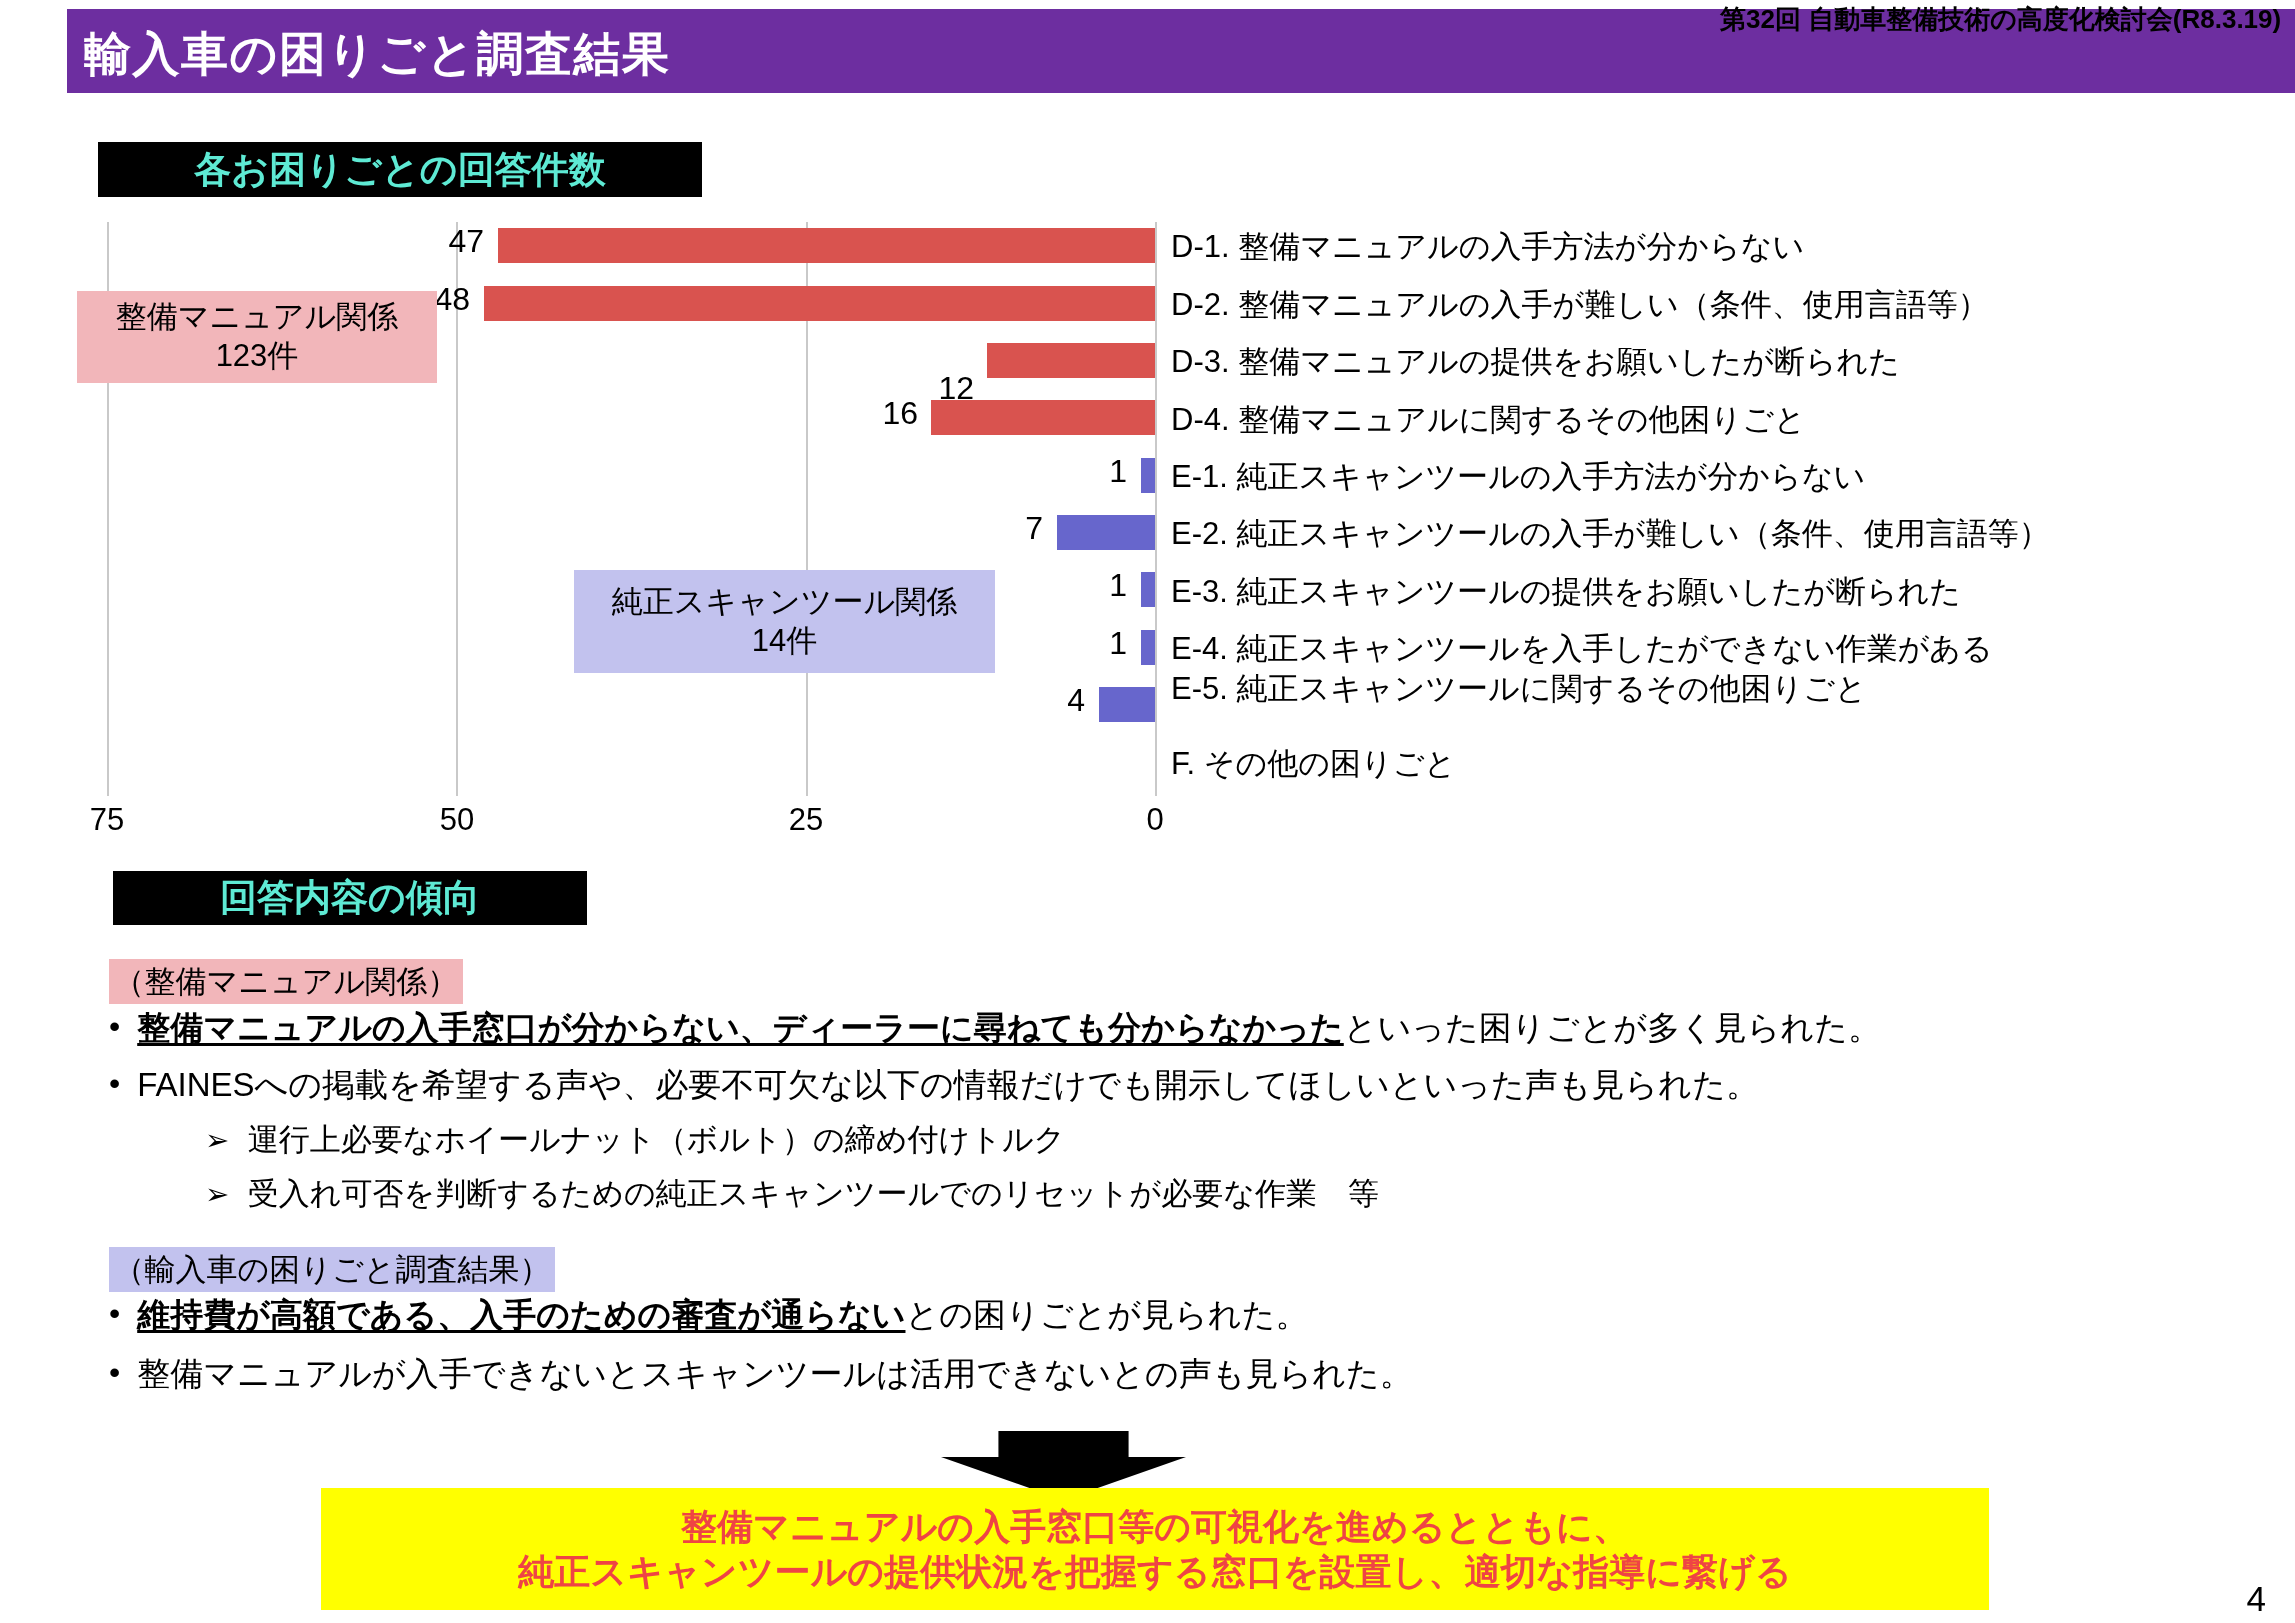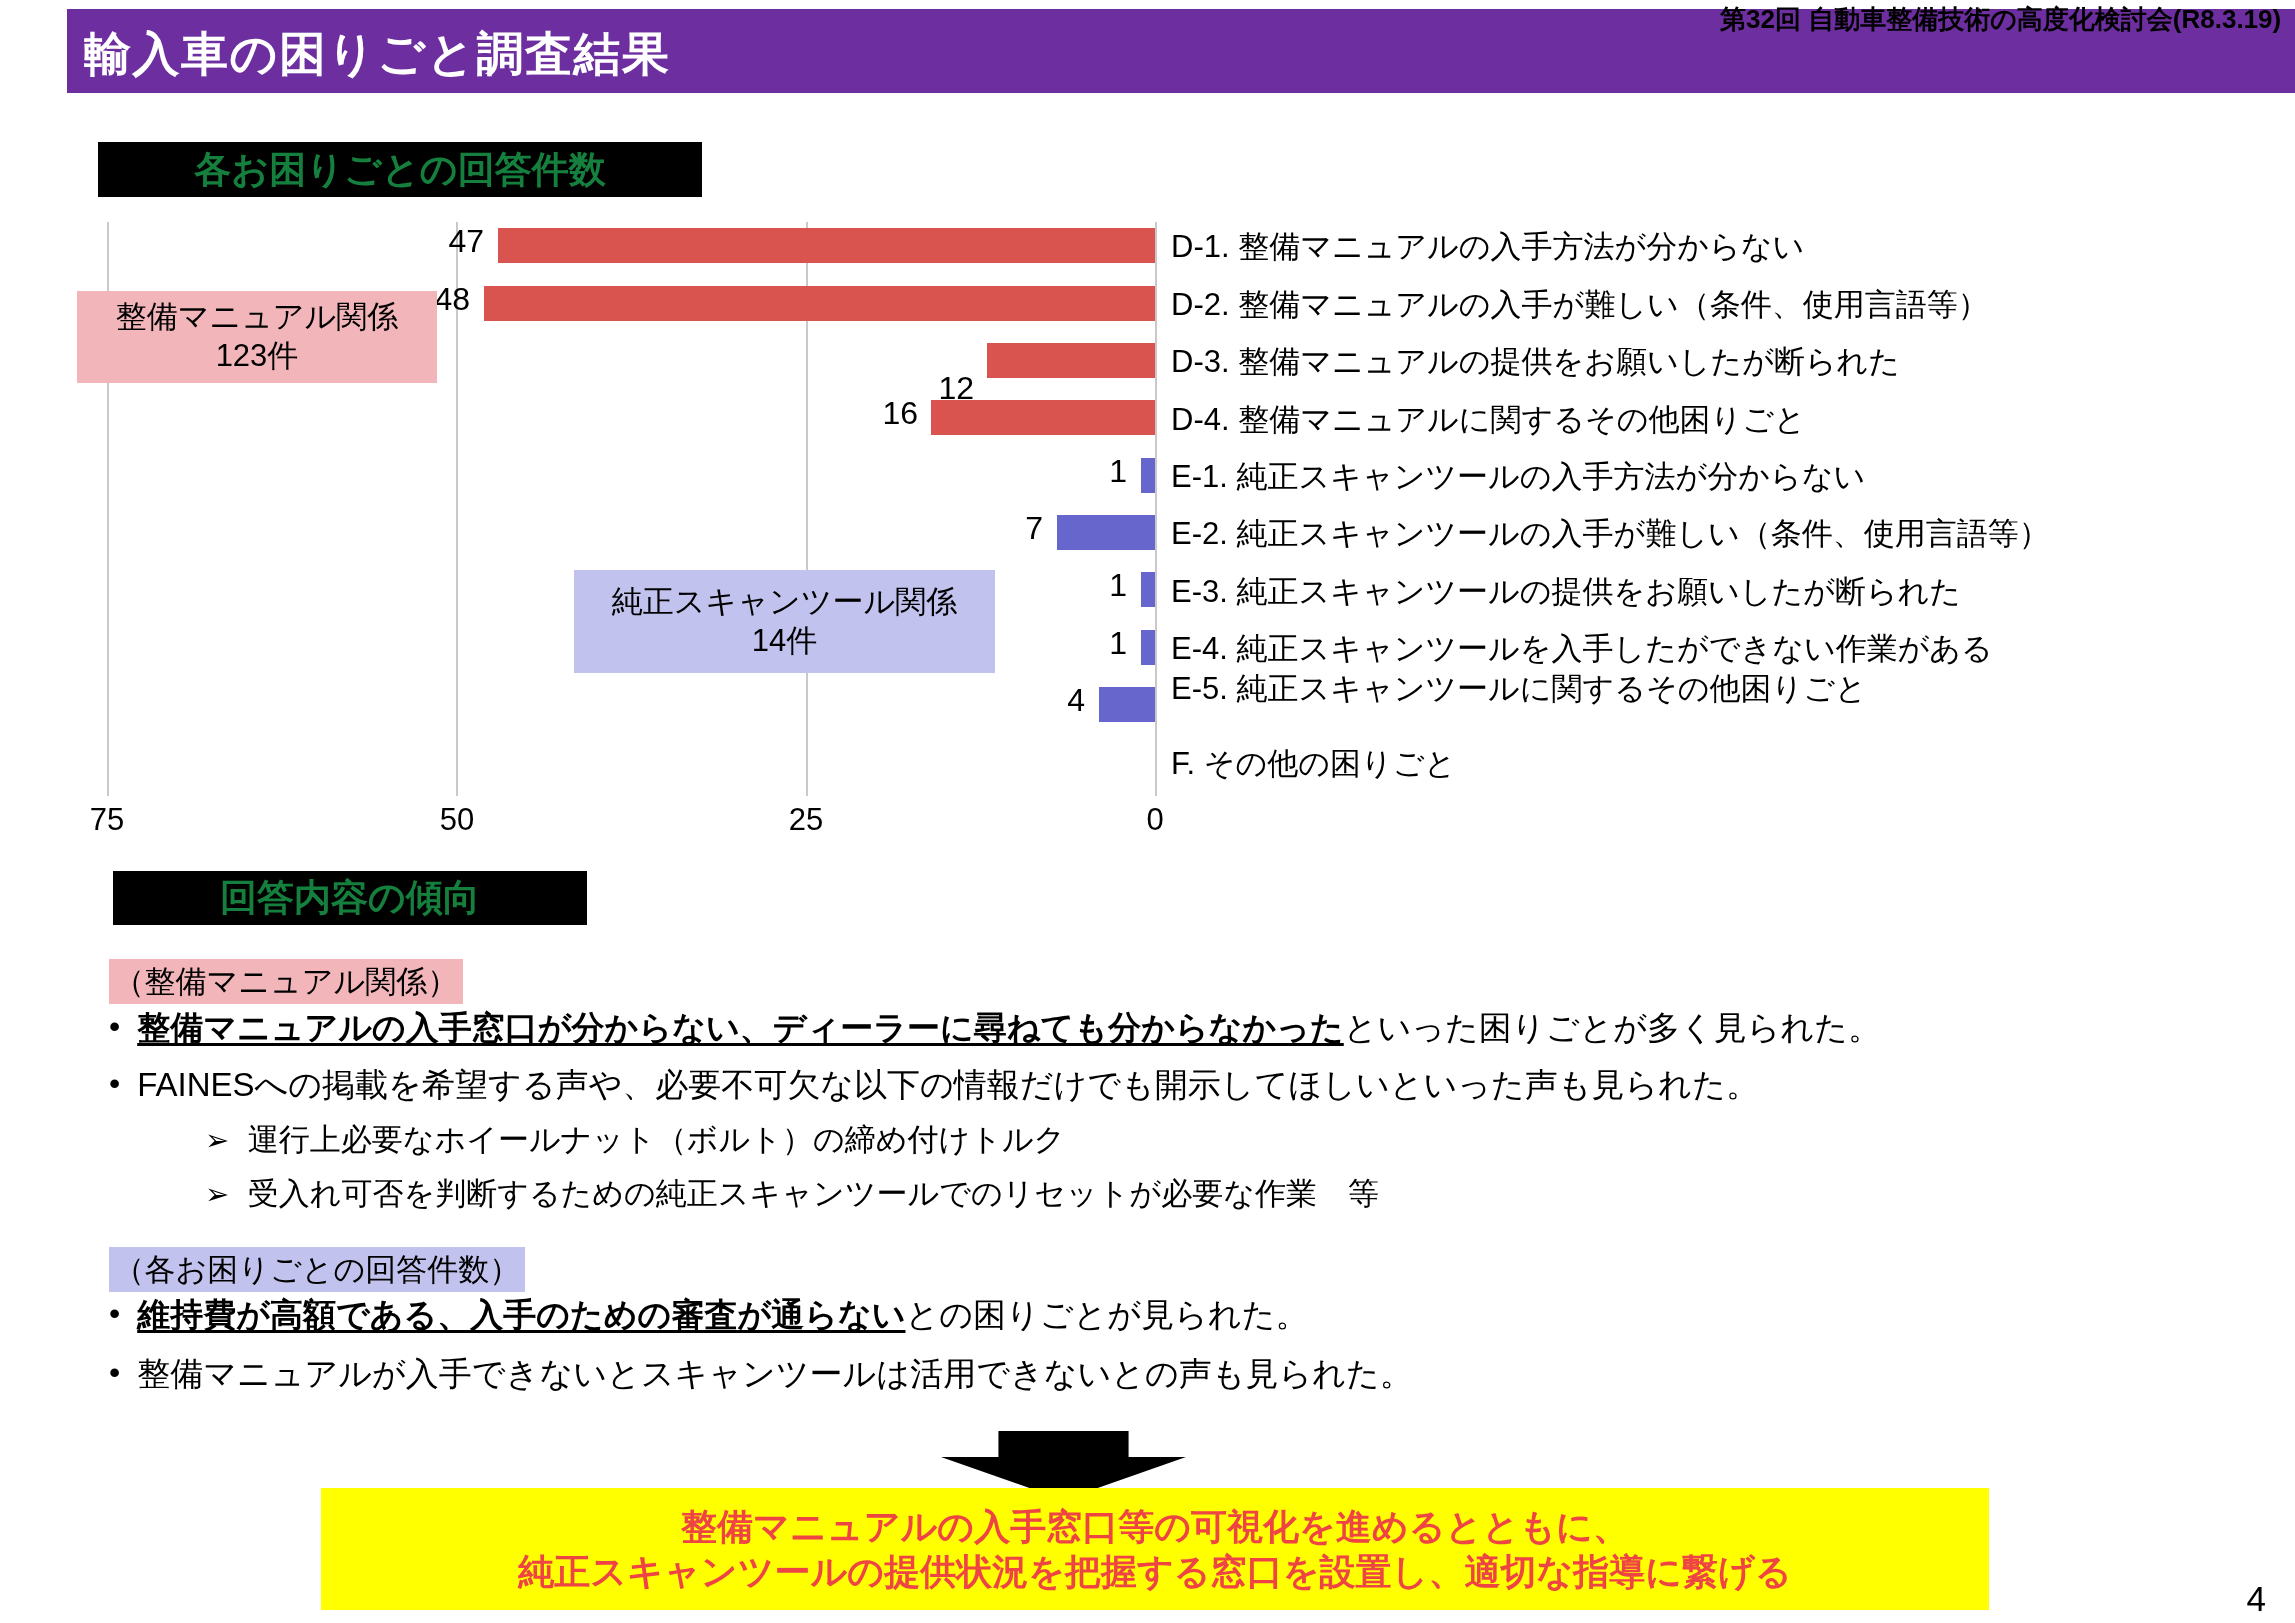--- a/index.html
+++ b/index.html
@@ -22,21 +22,21 @@
     font-size:47px;font-weight:bold;color:#ffffff;letter-spacing:1.5px;
     white-space:nowrap;
   }
   #meeting-label{
     position:absolute;right:13.8px;top:1.5px;
     font-size:26px;font-weight:bold;color:#000000;white-space:nowrap;
   }
 
   
   .section-header{
-    position:absolute;background:#000000;color:#15803d;
+    position:absolute;background:#000000;color:#5eead4;
     font-weight:bold;display:flex;align-items:center;justify-content:center;
     white-space:nowrap;
   }
   #sec-header-1{left:98px;top:142px;width:604px;height:55px;font-size:37px;}
   #sec-header-2{left:113px;top:871px;width:474px;height:54px;font-size:37px;}
 
   
   #chart{
     position:absolute;left:107px;top:222px;width:1048px;height:574px;
   }
@@ -184,21 +184,21 @@
 
 <div class="sub-row" id="ms0" style="left:205px;top:1123px;">
   <span class="sub-arrow">➢</span>
   <span class="sub-text">運行上必要なホイールナット（ボルト）の締め付けトルク</span>
 </div>
 <div class="sub-row" id="ms1" style="left:205px;top:1177px;">
   <span class="sub-arrow">➢</span>
   <span class="sub-text">受入れ可否を判断するための純正スキャンツールでのリセットが必要な作業　等</span>
 </div>
 
-<div class="tag" id="tag-scan">（各お困りごとの回答件数）</div>
+<div class="tag" id="tag-scan">（輸入車の困りごと調査結果）</div>
 
 <div class="bullet-row" id="sb0" style="left:109px;top:1297px;">
   <span class="bullet-dot">•</span>
   <span class="bullet-text"><span class="strong-ul">維持費が高額である、入手のための審査が通らない</span><span>との困りごとが見られた。</span></span>
 </div>
 <div class="bullet-row" id="sb1" style="left:109px;top:1356px;">
   <span class="bullet-dot">•</span>
   <span class="bullet-text"><span>整備マニュアルが入手できないとスキャンツールは活用できないとの声も見られた。</span></span>
 </div>
 

